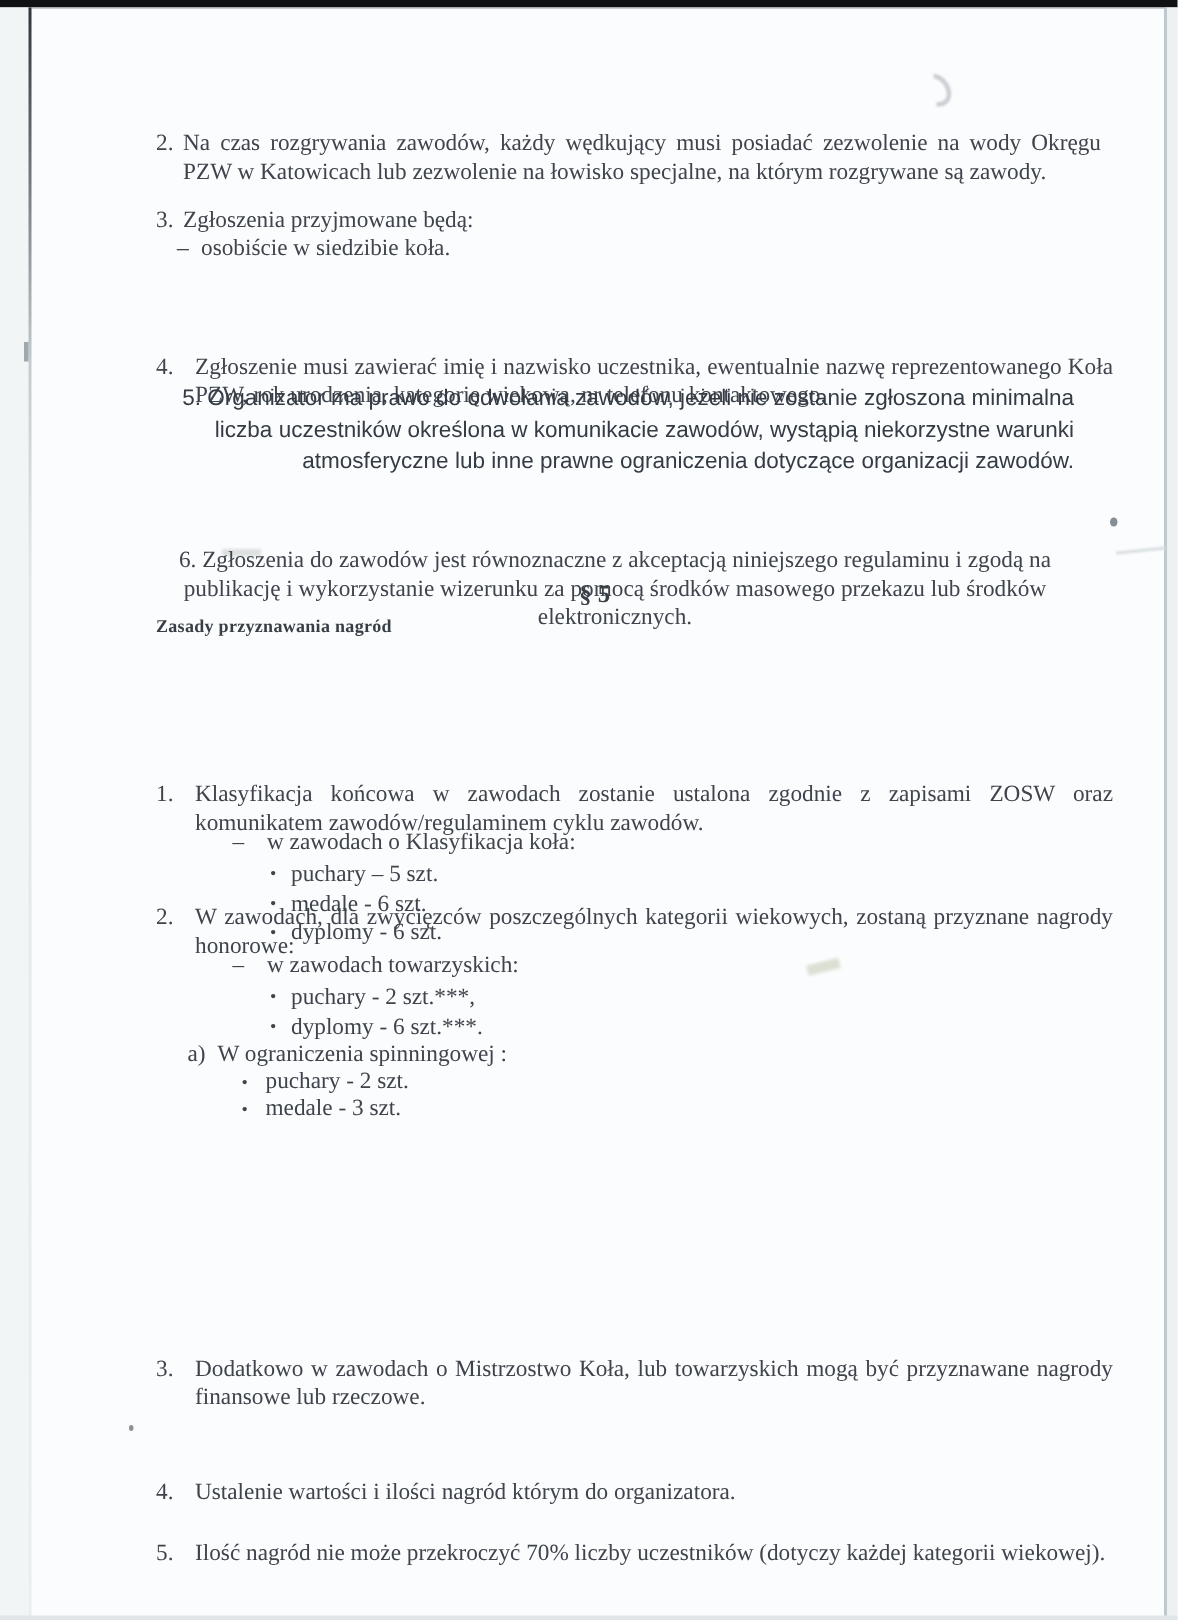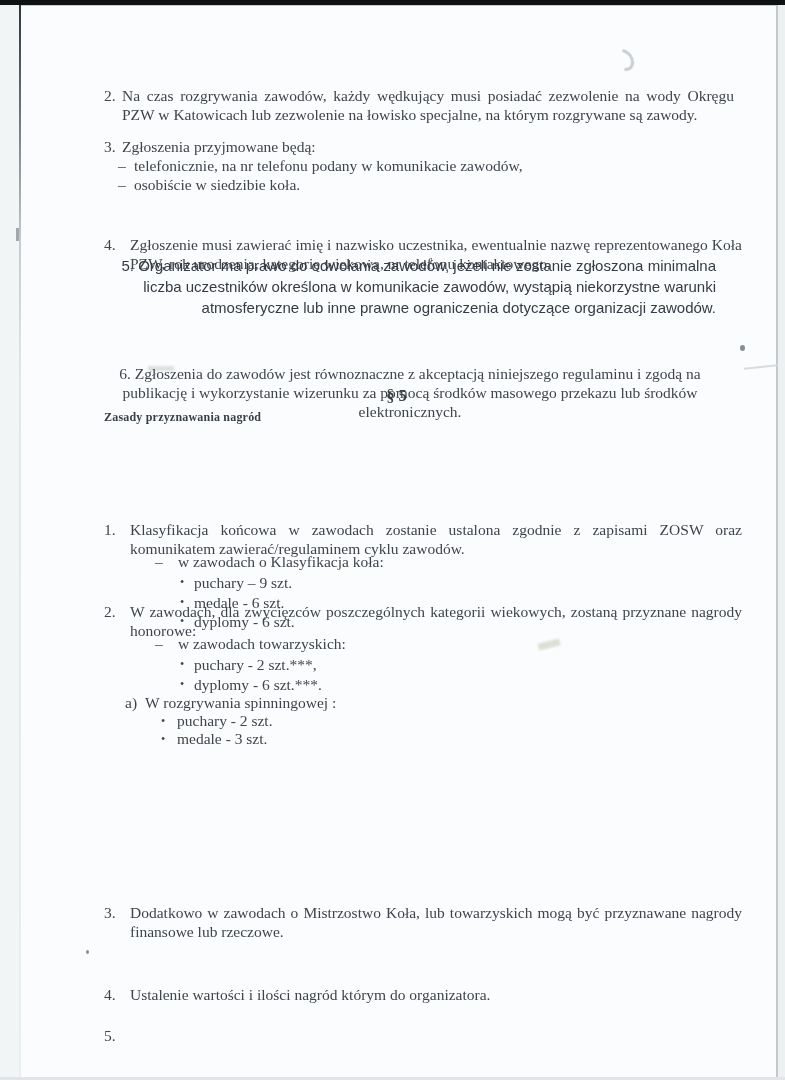--- a/index.html
+++ b/index.html
@@ -83,21 +83,21 @@
 
     <div class="blk b-i2 p hang18">
       <span class="num">2.</span><span>Na czas rozgrywania zawodów, każdy wędkujący musi posiadać zezwolenie na wody Okręgu PZW w Katowicach lub zezwolenie na łowisko specjalne, na którym rozgrywane są zawody.</span>
     </div>
 
     <div class="blk b-i3">
       <div class="p hang18">
         <span class="num">3.</span><span>Zgłoszenia przyjmowane będą:</span>
       </div>
       <div class="sub">
-        <span class="dashm">–</span><span>telefonicznie, na nr telefonu podany w komunikacie zawodów,</span>
+        <span class="dashm">–</span>
       </div>
       <div class="sub">
         <span class="dashm">–</span><span>osobiście w siedzibie koła.</span>
       </div>
     </div>
 
     <div class="blk b-i4 p hang26">
       <span class="num">4.</span><span>Zgłoszenie musi zawierać imię i nazwisko uczestnika, ewentualnie nazwę reprezentowanego Koła PZW, rok urodzenia, kategorię wiekową, nr telefonu kontaktowego.</span>
     </div>
 
@@ -109,35 +109,35 @@
     <div class="blk b-i6 p flat" style="text-align:center;line-height:19px;margin-top:44px;">
       <span class="numi">6.</span>
       <span>Zgłoszenia do zawodów jest równoznaczne z akceptacją niniejszego regulaminu i zgodą na publikację i wykorzystanie wizerunku za pomocą środków masowego przekazu lub środków elektronicznych.</span>
     </div>
 
     <div class="blk b-mark mark-blk">§ 5</div>
 
     <div class="blk b-head head-blk">Zasady przyznawania nagród</div>
 
     <div class="blk b-r1 p hang26">
-      <span class="num">1.</span><span>Klasyfikacja końcowa w zawodach zostanie ustalona zgodnie z zapisami ZOSW oraz komunikatem zawierać/regulaminem cyklu zawodów.</span>
+      <span class="num">1.</span><span>Klasyfikacja końcowa w zawodach zostanie ustalona zgodnie z zapisami ZOSW oraz komunikatem zawodów/regulaminem cyklu zawodów.</span>
     </div>
 
     <div class="blk b-r2 p hang26">
       <span class="num">2.</span><span>W zawodach, dla zwycięzców poszczególnych kategorii wiekowych, zostaną przyznane nagrody honorowe:</span>
     </div>
 
 
     <div class="blk b-g1">
       <div class="dash-line">
         <span class="dashm">–</span><span>w zawodach o Klasyfikacja koła:</span>
       </div>
       <div class="bullets">
         <div class="b-row">
-          <span class="dot">•</span><span>puchary – 9 szt.</span>
+          <span class="dot">•</span><span>puchary – 5 szt.</span>
         </div>
         <div class="b-row">
           <span class="dot">•</span><span>medale - 6 szt.</span>
         </div>
         <div class="b-row">
           <span class="dot">•</span><span>dyplomy - 6 szt.</span>
         </div>
       </div>
     </div>
 
@@ -150,36 +150,36 @@
           <span class="dot">•</span><span>puchary - 2 szt.***,</span>
         </div>
         <div class="b-row">
           <span class="dot">•</span><span>dyplomy - 6 szt.***.</span>
         </div>
       </div>
     </div>
 
     <div class="blk b-suba">
       <div class="a-line">
-        <span class="amark">a)</span><span>W rozgrywania spinningowej :</span>
+        <span class="amark">a)</span><span>W ograniczenia spinningowej :</span>
       </div>
       <div class="ab-row">
         <span class="dot">•</span><span>puchary - 2 szt.</span>
       </div>
       <div class="ab-row">
         <span class="dot">•</span><span>medale - 3 szt.</span>
       </div>
     </div>
 
     <div class="blk b-r3 p hang26">
       <span class="num">3.</span><span>Dodatkowo w zawodach o Mistrzostwo Koła, lub towarzyskich mogą być przyznawane nagrody finansowe lub rzeczowe.</span>
     </div>
 
     <div class="blk b-r4 p hang26">
       <span class="num">4.</span><span>Ustalenie wartości i ilości nagród którym do organizatora.</span>
     </div>
 
     <div class="blk b-r5 p hang26">
-      <span class="num">5.</span>
+      <span class="num">5.</span><span>Ilość nagród nie może przekroczyć 70% liczby uczestników (dotyczy każdej kategorii wiekowej).</span>
     </div>
 
   </div>
 </div>
 
 </body></html>

